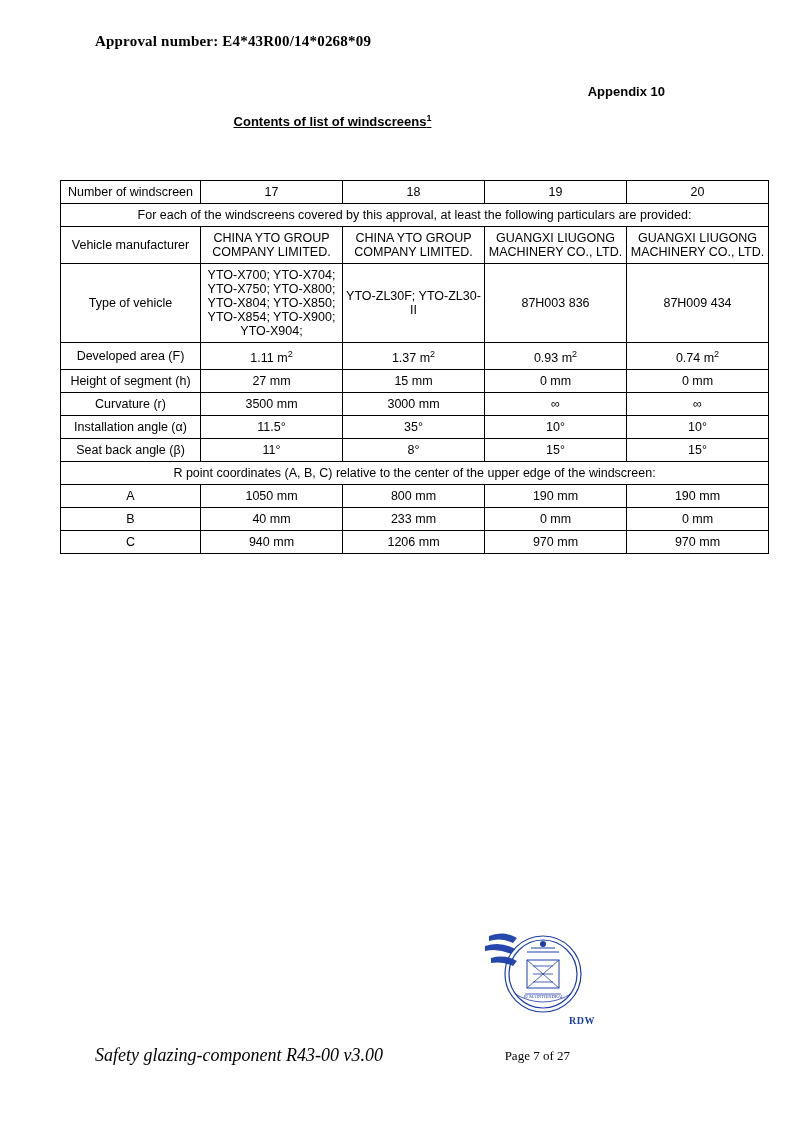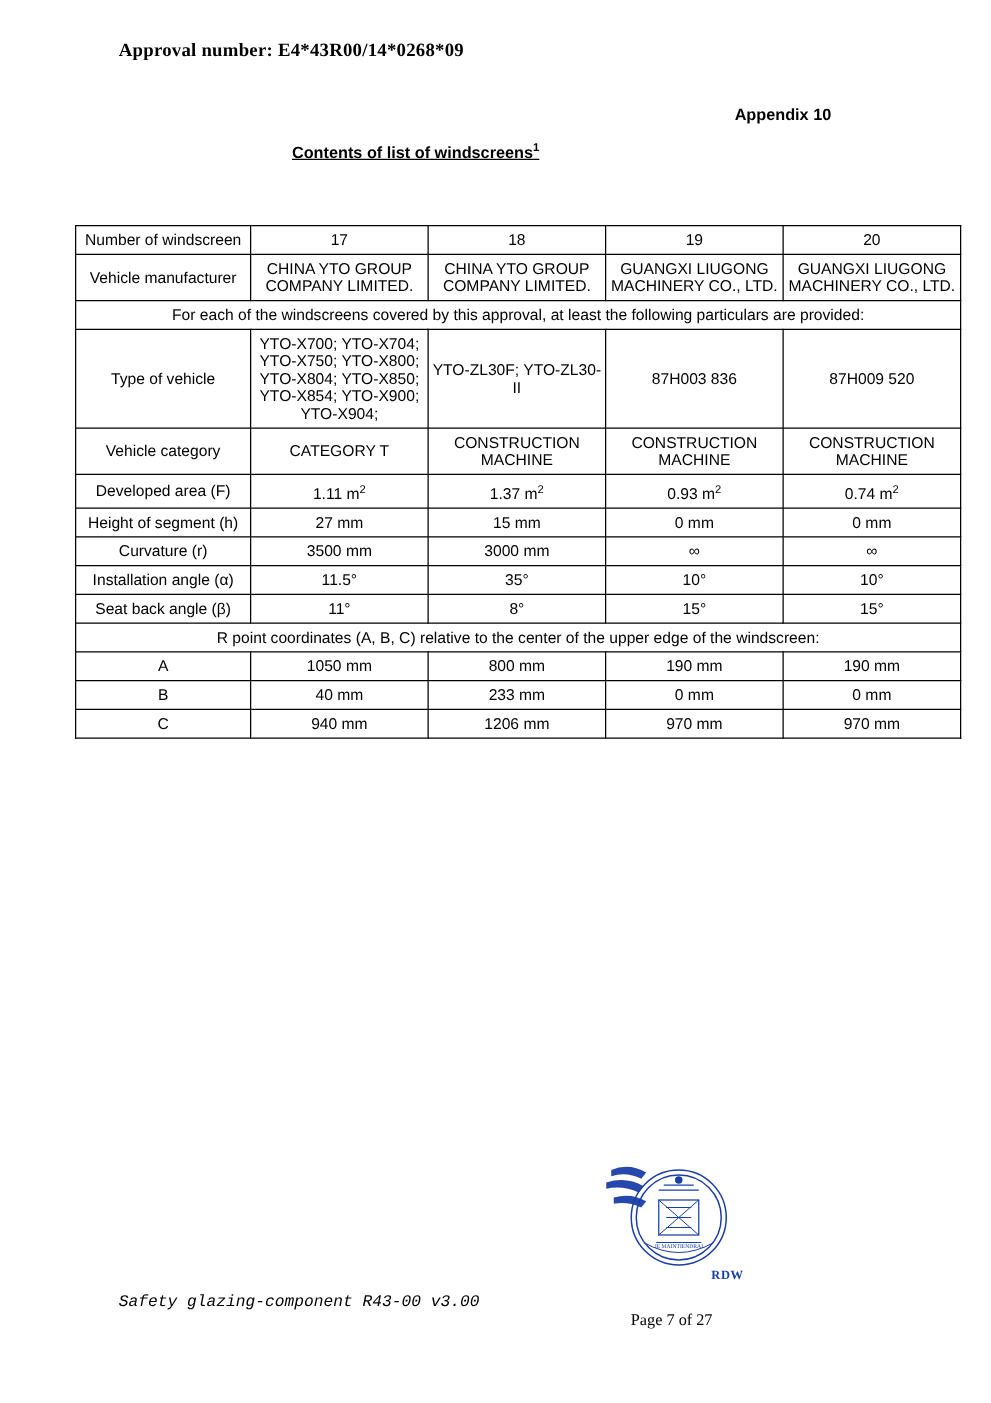--- a/index.html
+++ b/index.html
@@ -82,25 +82,25 @@
     text-align: left;
     padding-left: 6px;
     font-size: 12.5px;
   }
   sup.unit {
     font-size: 9px;
     vertical-align: super;
   }
   .footer-left {
     position: absolute;
-    bottom: 73px;
+    bottom: 56px;
     left: 95px;
-    font-family: Liberation Mono, monospace;
+    font-family: Liberation Serif, serif;
     font-style: italic;
-    font-size: 13px;
+    font-size: 18px;
   }
   .footer-right {
     position: absolute;
     bottom: 58px;
     right: 95px;
     font-family: "Liberation Serif", serif;
     font-size: 13px;
   }
   .stamp {
     position: absolute;
@@ -140,46 +140,39 @@
     <tbody>
       <tr>
         <td class="label">Number of windscreen</td>
         <td class="col">17</td>
         <td class="col">18</td>
         <td class="col">19</td>
         <td class="col">20</td>
       </tr>
 
       <tr>
+        <td class="full" colspan="5">For each of the windscreens covered by this approval, at least the following particulars are provided:</td>
+      </tr>
+
+      <tr>
         <td class="label">Vehicle manufacturer</td>
         <td class="col">CHINA YTO GROUP COMPANY LIMITED.</td>
         <td class="col">CHINA YTO GROUP COMPANY LIMITED.</td>
         <td class="col">GUANGXI LIUGONG MACHINERY CO., LTD.</td>
         <td class="col">GUANGXI LIUGONG MACHINERY CO., LTD.</td>
       </tr>
 
       <tr>
-        <td class="full" colspan="5">For each of the windscreens covered by this approval, at least the following particulars are provided:</td>
-      </tr>
-
-      <tr>
         <td class="label">Type of vehicle</td>
         <td class="col">YTO-X700; YTO-X704; YTO-X750; YTO-X800; YTO-X804; YTO-X850; YTO-X854; YTO-X900; YTO-X904;</td>
         <td class="col">YTO-ZL30F; YTO-ZL30-II</td>
         <td class="col">87H003 836</td>
-        <td class="col">87H009 520</td>
-      </tr>
-
-      <tr>
-        <td class="label">Vehicle category</td>
-        <td class="col">CATEGORY T</td>
-        <td class="col">CONSTRUCTION MACHINE</td>
-        <td class="col">CONSTRUCTION MACHINE</td>
-        <td class="col">CONSTRUCTION MACHINE</td>
-      </tr>
+        <td class="col">87H009 434</td>
+      </tr>
+
 
       <tr>
         <td class="label">Developed area (F)</td>
         <td class="col"><span>1.11 m</span><sup class="unit">2</sup></td>
         <td class="col"><span>1.37 m</span><sup class="unit">2</sup></td>
         <td class="col"><span>0.93 m</span><sup class="unit">2</sup></td>
         <td class="col"><span>0.74 m</span><sup class="unit">2</sup></td>
       </tr>
 
       <tr>

